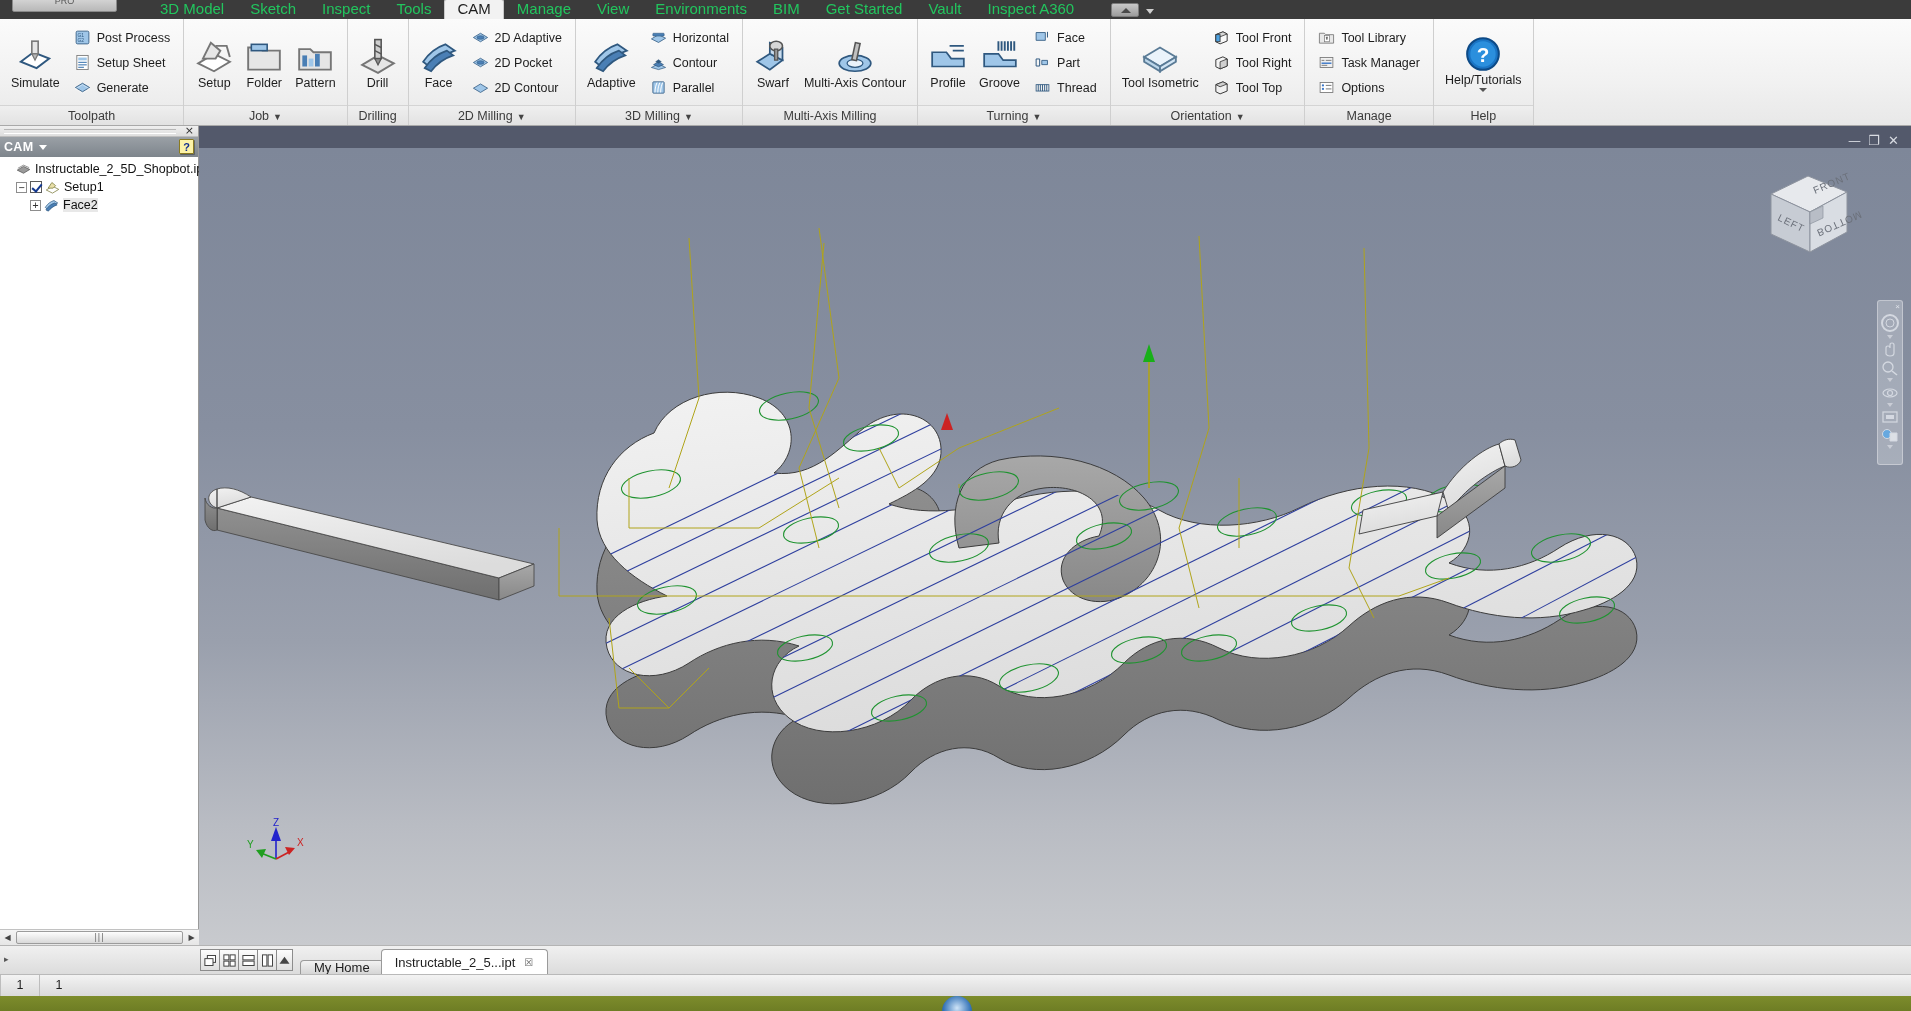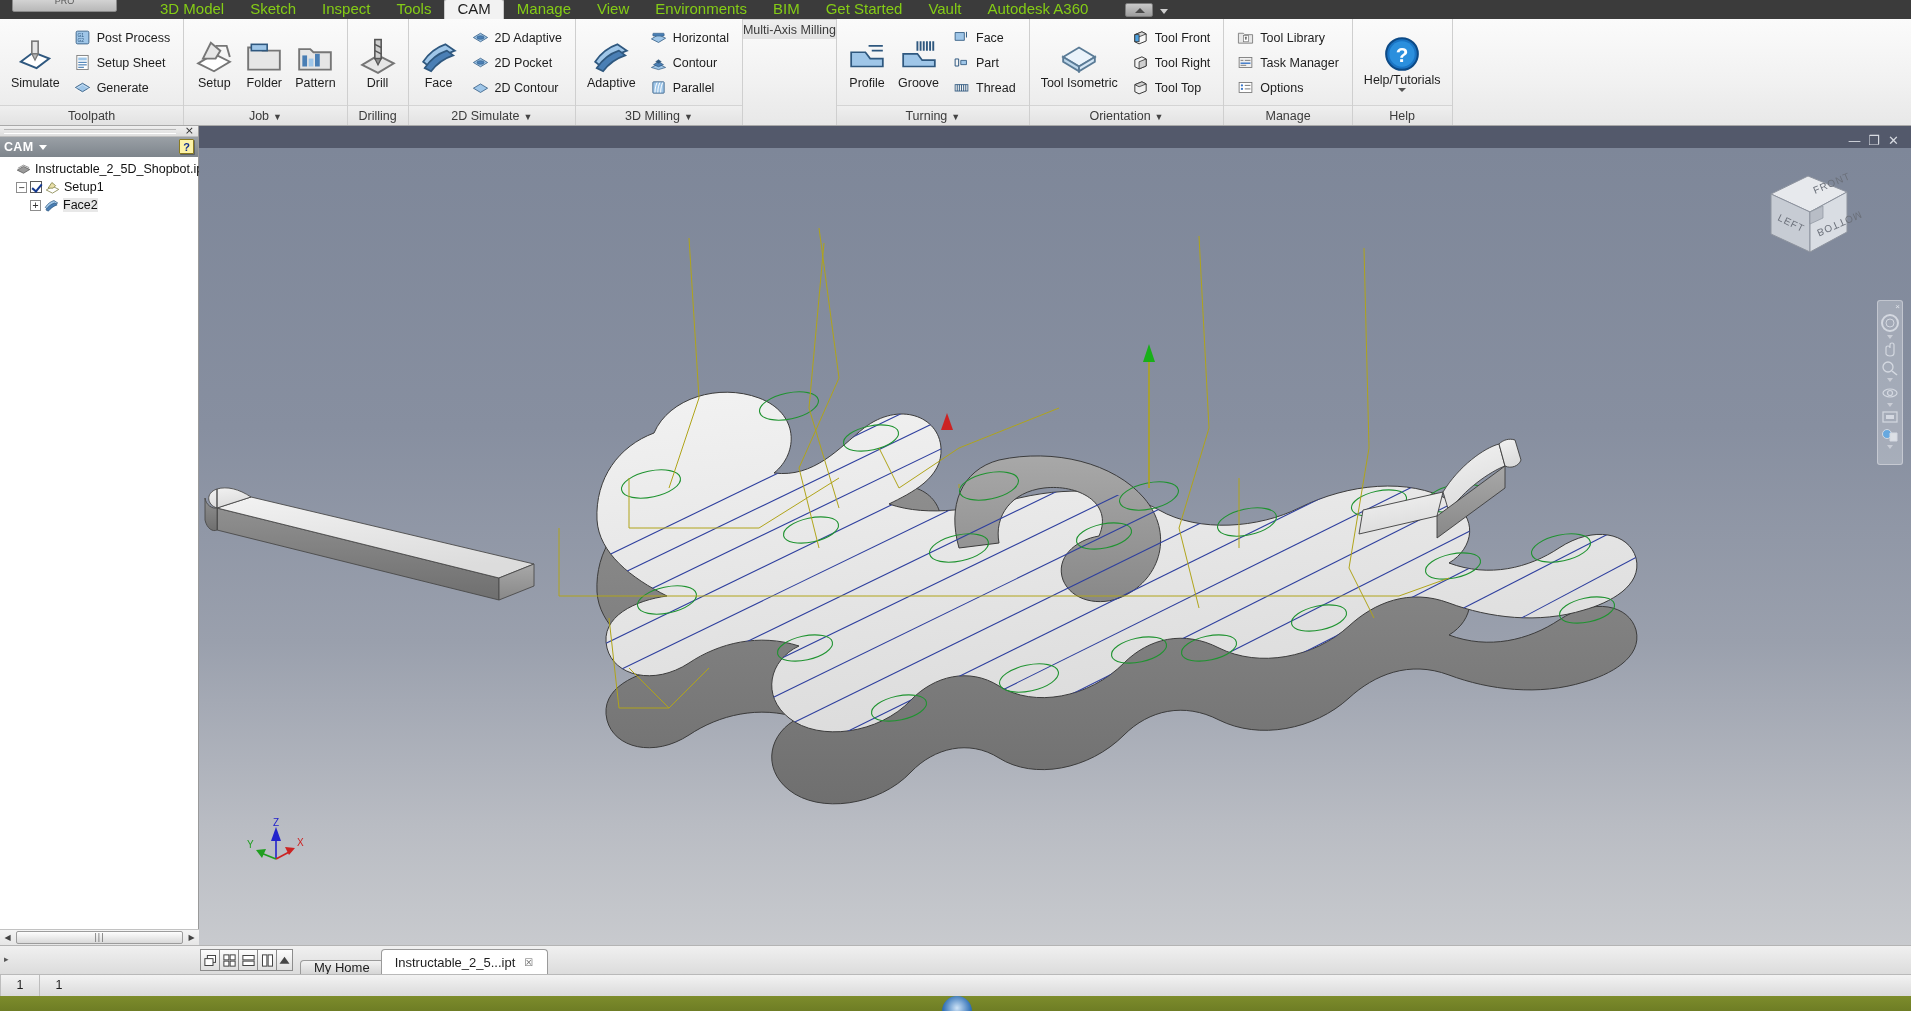--- a/index.html
+++ b/index.html
@@ -18,21 +18,21 @@
     display:flex; align-items:flex-end;
   }
   .pro-badge{
     width:105px; height:17px; margin-left:12px;
     background:linear-gradient(#dcdcdc,#b8b8b8);
     border:1px solid #8a8a8a; border-radius:2px;
     font-size:9px; color:#555; text-align:center; line-height:10px;
     overflow:hidden; position:relative; top:-7px;
   }
   .menu-item{
-    color:#84cc16; font-size:15px; padding:1px 13px 2px 13px;
+    color:#22c55e; font-size:15px; padding:1px 13px 2px 13px;
     white-space:nowrap; line-height:17px; cursor:default;
   }
   .menu-item.active{
     background:#f2f2f2; color:#1d1d1d;
     border-top-left-radius:3px; border-top-right-radius:3px;
     border:1px solid #c9c9c9; border-bottom:none;
     padding:0 12px 2px 12px;
   }
   .menu-a360-box{
     width:28px;height:14px;margin-left:24px;margin-bottom:2px;
@@ -239,21 +239,21 @@
         <div class="menu-item">Sketch</div>
         <div class="menu-item">Inspect</div>
         <div class="menu-item">Tools</div>
         <div class="menu-item active">CAM</div>
         <div class="menu-item">Manage</div>
         <div class="menu-item">View</div>
         <div class="menu-item">Environments</div>
         <div class="menu-item">BIM</div>
         <div class="menu-item">Get Started</div>
         <div class="menu-item">Vault</div>
-        <div class="menu-item">Autodesk A360</div>
+        <div class="menu-item">Inspect A360</div>
       </div>
     <div class="menu-a360-box"></div>
     <div class="menu-caret"></div>
   </div>
 
   <div class="ribbon" id="ribbon">
       <div class="panel">
         <div class="panel-body">
           <div class="big-btn">
             <svg width="38" height="38" viewBox="0 0 24 24" style="flex: 0 0 38px;">
@@ -361,21 +361,21 @@
               <span class="lab">2D Pocket</span>
             </div>
             <div class="small-btn">
               <svg width="17" height="17" viewBox="0 0 24 24" style="flex: 0 0 17px;">
                 <path d="M2,13 L12,7 L22,13 L12,19 Z" fill="#9fc6e8" stroke="#2f587f" stroke-width="1.1"></path>
               </svg>
               <span class="lab">2D Contour</span>
             </div>
           </div>
         </div>
-        <div class="panel-label"><span>2D Simulate</span><span class="dd">▼</span></div>
+        <div class="panel-label"><span>2D Milling</span><span class="dd">▼</span></div>
       </div>
       <div class="panel">
         <div class="panel-body">
           <div class="big-btn">
             <svg width="38" height="38" viewBox="0 0 24 24" style="flex: 0 0 38px;">
               <path d="M2,15 C6,9 10,6 16,4 L22,8 C16,10 11,14 7,19 Z" fill="#9fc6e8" stroke="#2f587f" stroke-width="1.1"></path>
               <path d="M3,19 C7,13 11,10 17,8 L21,11 C15,13 10,17 7,21 Z" fill="#4a7fb5" stroke="#2f587f" stroke-width="1.1"></path>
             </svg>
             <span class="lab">Adaptive</span>
           </div>
@@ -400,20 +400,39 @@
                 <rect x="4" y="4" width="16" height="16" rx="1" fill="#9fc6e8" stroke="#2f587f" stroke-width="1.1"></rect>
                 <path d="M7,19 C7,12 9,7 10,5 M11,19 C11,12 13,7 14,5 M15,19 C15,12 17,7 18,5" fill="none" stroke="#fff" stroke-width="1.4"></path>
               </svg>
               <span class="lab">Parallel</span>
             </div>
           </div>
         </div>
         <div class="panel-label"><span>3D Milling</span><span class="dd">▼</span></div>
       </div>
       <div class="panel">
+        <div class="panel-body">
+          <div class="big-btn">
+            <svg width="38" height="38" viewBox="0 0 24 24" style="flex: 0 0 38px;">
+              <path d="M2,15 L10,10 L18,14 L10,20 Z" fill="#9fc6e8" stroke="#2f587f" stroke-width="1.1"></path>
+              <path d="M10,10 L18,14 L18,6 L10,3 Z" fill="#c9dcee" stroke="#2f587f" stroke-width="1.1"></path>
+              <ellipse cx="14" cy="5" rx="4" ry="3" fill="#d6d6d6" stroke="#555" stroke-width="1"></ellipse>
+              <path d="M13,7 L13,14 L15,14 L15,7 Z" fill="#9a9a9a" stroke="#555" stroke-width="0.8"></path>
+            </svg>
+            <span class="lab">Swarf</span>
+          </div>
+          <div class="big-btn">
+            <svg width="38" height="38" viewBox="0 0 24 24" style="flex: 0 0 38px;">
+              <ellipse cx="12" cy="16" rx="10" ry="5" fill="#9fc6e8" stroke="#2f587f" stroke-width="1.1"></ellipse>
+              <ellipse cx="12" cy="16" rx="5" ry="2.5" fill="#e9f2fa" stroke="#2f587f" stroke-width="0.8"></ellipse>
+              <rect x="11" y="3" width="3" height="11" fill="#c0c0c0" stroke="#555" stroke-width="1" transform="rotate(12 12 9)"></rect>
+            </svg>
+            <span class="lab">Multi-Axis Contour</span>
+          </div>
+        </div>
         <div class="panel-label"><span>Multi-Axis Milling</span></div>
       </div>
       <div class="panel">
         <div class="panel-body">
           <div class="big-btn">
             <svg width="38" height="38" viewBox="0 0 24 24" style="flex: 0 0 38px;">
               <path d="M2,9 L11,9 L14,13 L22,13 L22,18 L2,18 Z" fill="#9fc6e8" stroke="#2f587f" stroke-width="1.1"></path>
               <path d="M13,5 L22,5 M15,8 L22,8" stroke="#2f587f" stroke-width="1.2"></path>
             </svg>
             <span class="lab">Profile</span>

